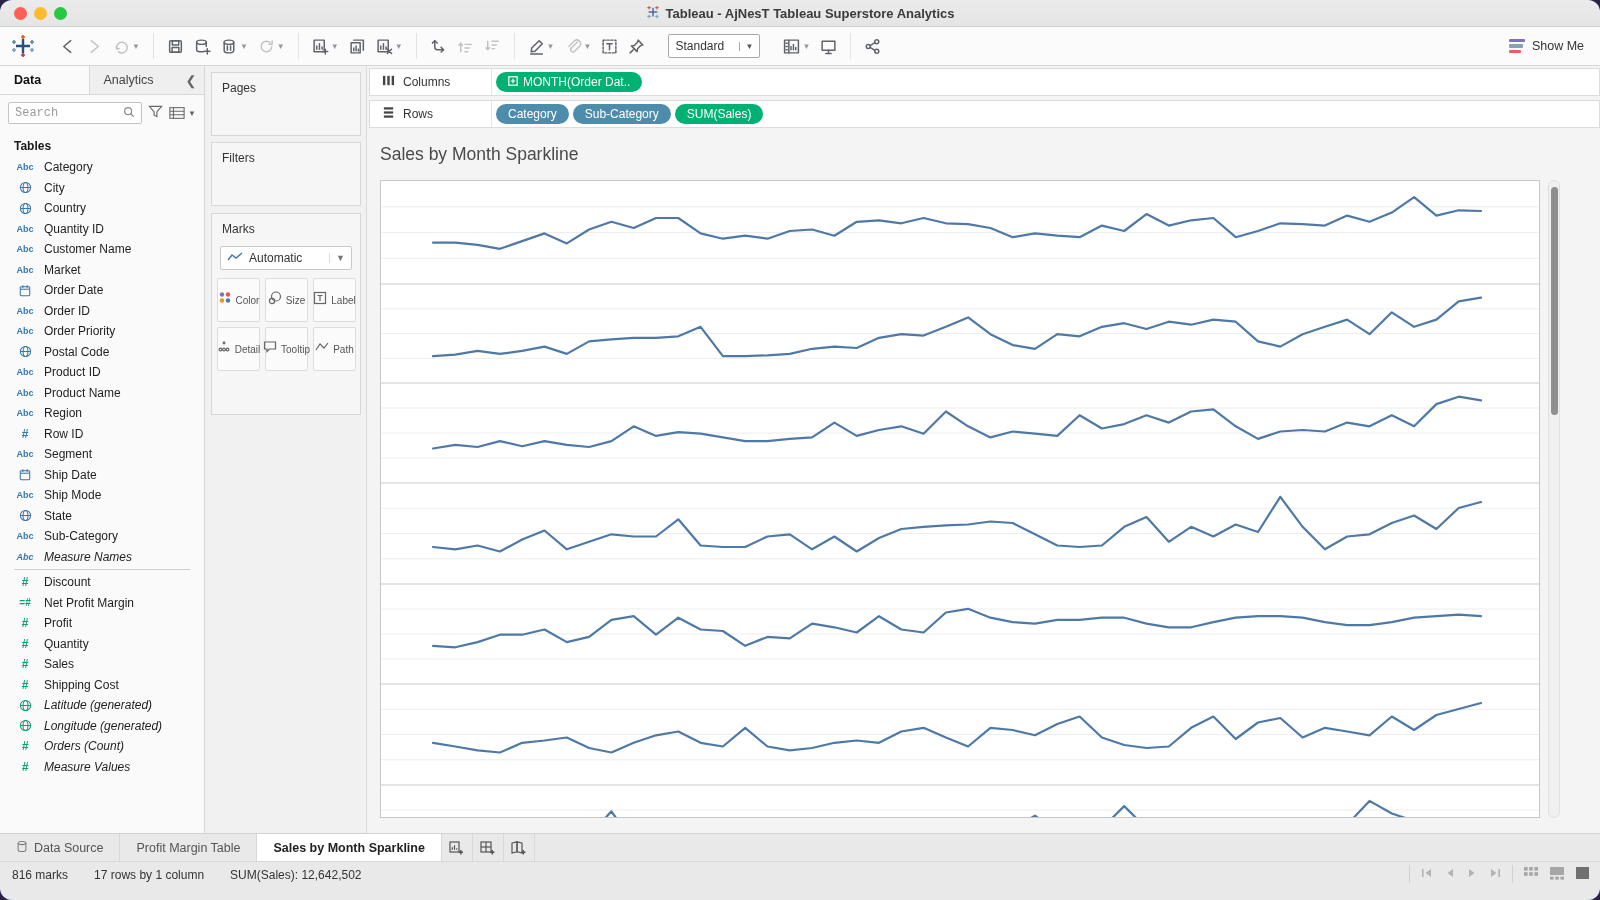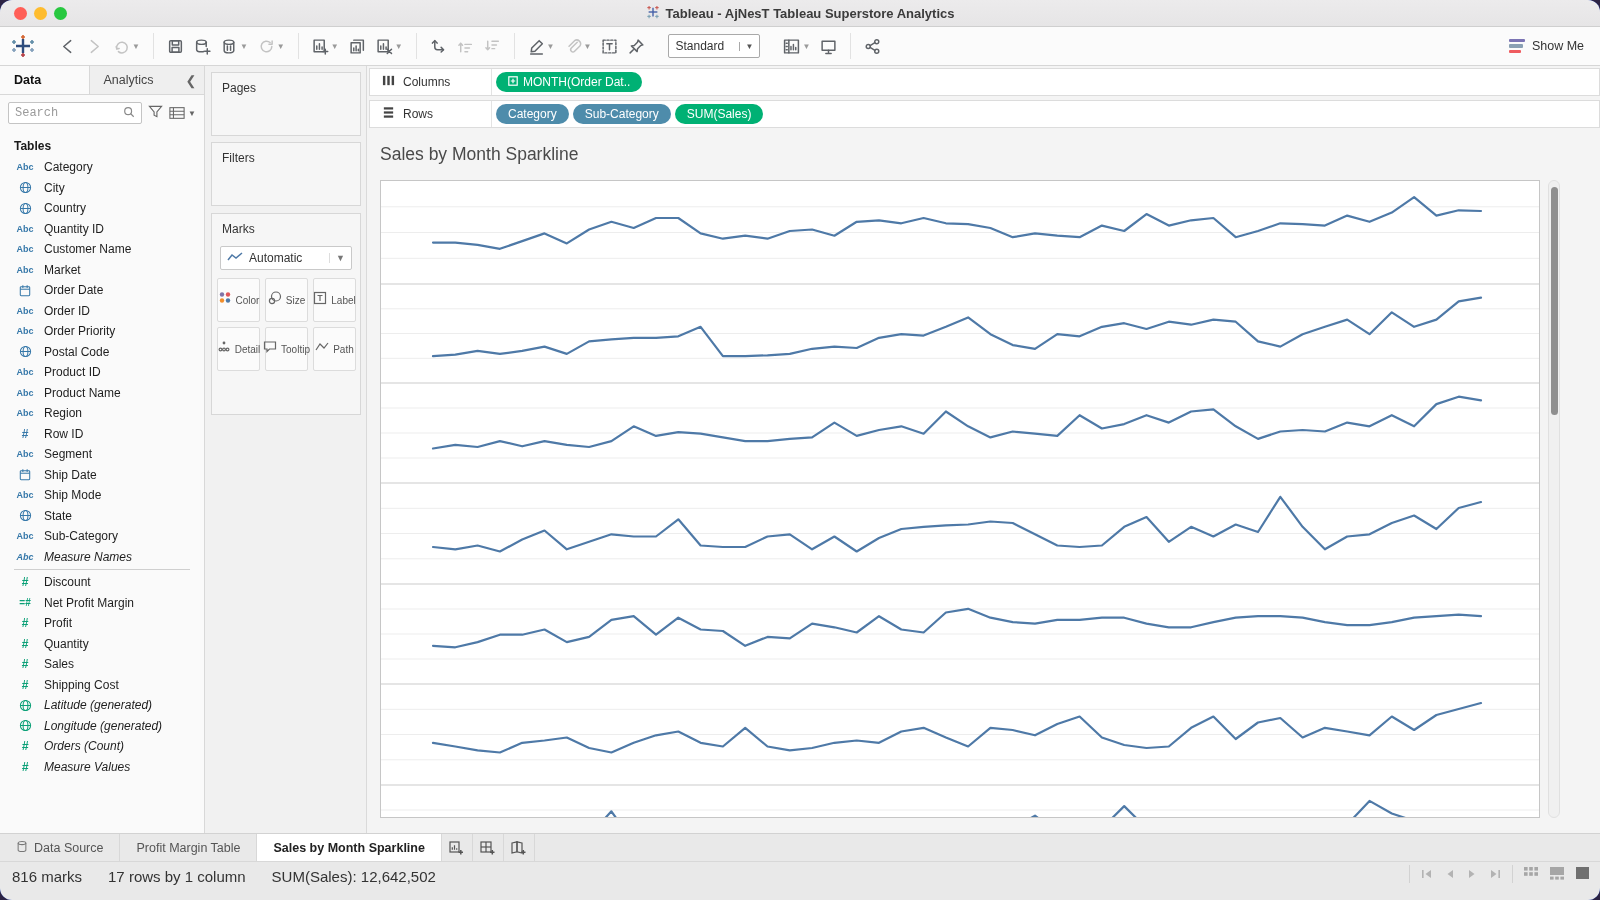--- a/index.html
+++ b/index.html
@@ -74,21 +74,21 @@
   #vscroll { position:absolute; left:1181px; top:114px; width:12px; height:638px; background:#f0f0f0; border:1px solid #e0e0e0; border-radius:6px; }
   #vscroll-thumb { position:absolute; left:1.5px; top:6px; width:7px; height:228px; background:#8f8f8f; border-radius:4px; }
 
   
   #tabsbar { position:absolute; left:0; top:833px; width:100%; height:28px; background:#e9e9e9; border-top:1px solid #d2d2d2; display:flex; align-items:stretch; }
   .sheet-tab { display:flex; align-items:center; gap:6px; padding:0 16px; font-size:12.5px; color:#555; border-right:1px solid #d8d8d8; }
   .sheet-tab.active { background:#fff; font-weight:bold; color:#222; }
   .newtab-btn { width:31px; display:flex; align-items:center; justify-content:center; border-right:1px solid #d8d8d8; }
 
   
-  #statusbar { position:absolute; left:0; top:861px; width:100%; height:39px; background:#e9e9e9; border-top:1px solid #d8d8d8; font-size:15px; color:#333; }
+  #statusbar { position:absolute; left:0; top:861px; width:100%; height:39px; background:#e9e9e9; border-top:1px solid #d8d8d8; font-size:12px; color:#333; }
   #status-left { position:absolute; left:12px; top:6px; display:flex; gap:26px; }
   #status-right { position:absolute; right:10px; top:3px; display:flex; align-items:center; gap:10px; }
   .nav-sep { width:1px; height:18px; background:#d2d2d2; }
 </style>
 </head>
 <body>
 
 <div id="window">
 
   <div id="titlebar">

